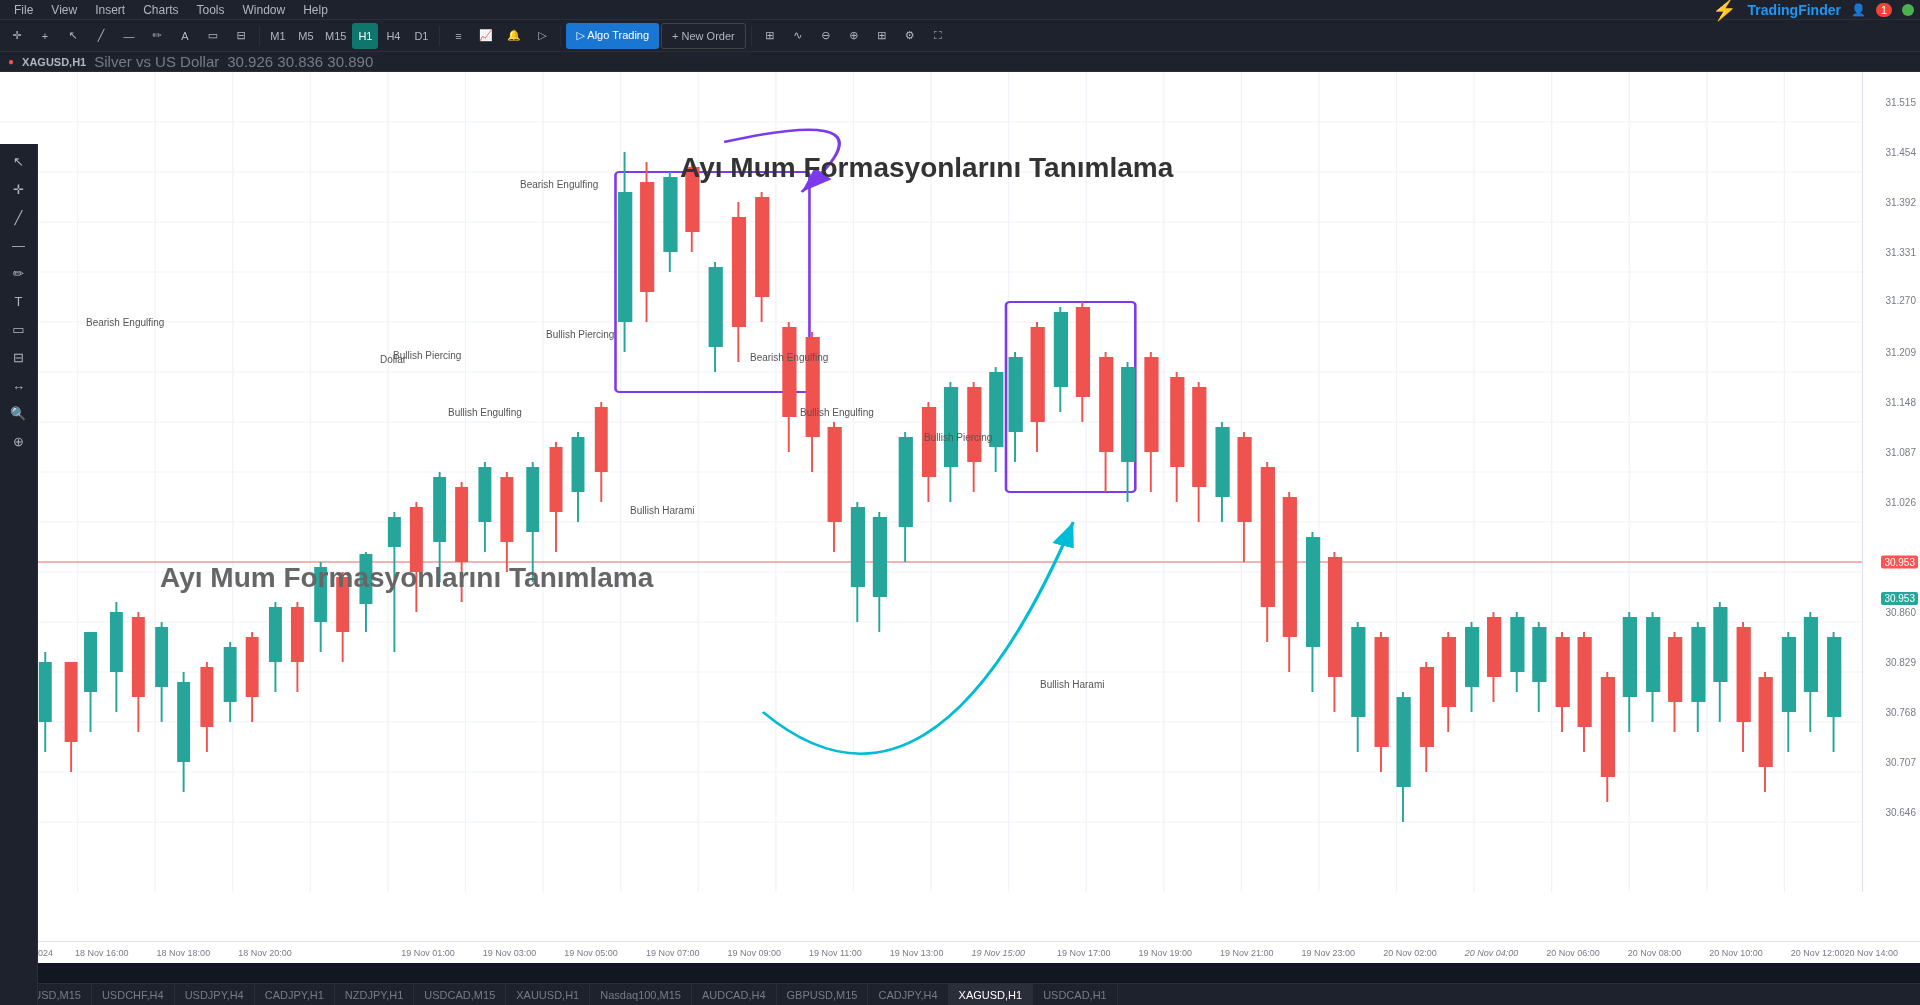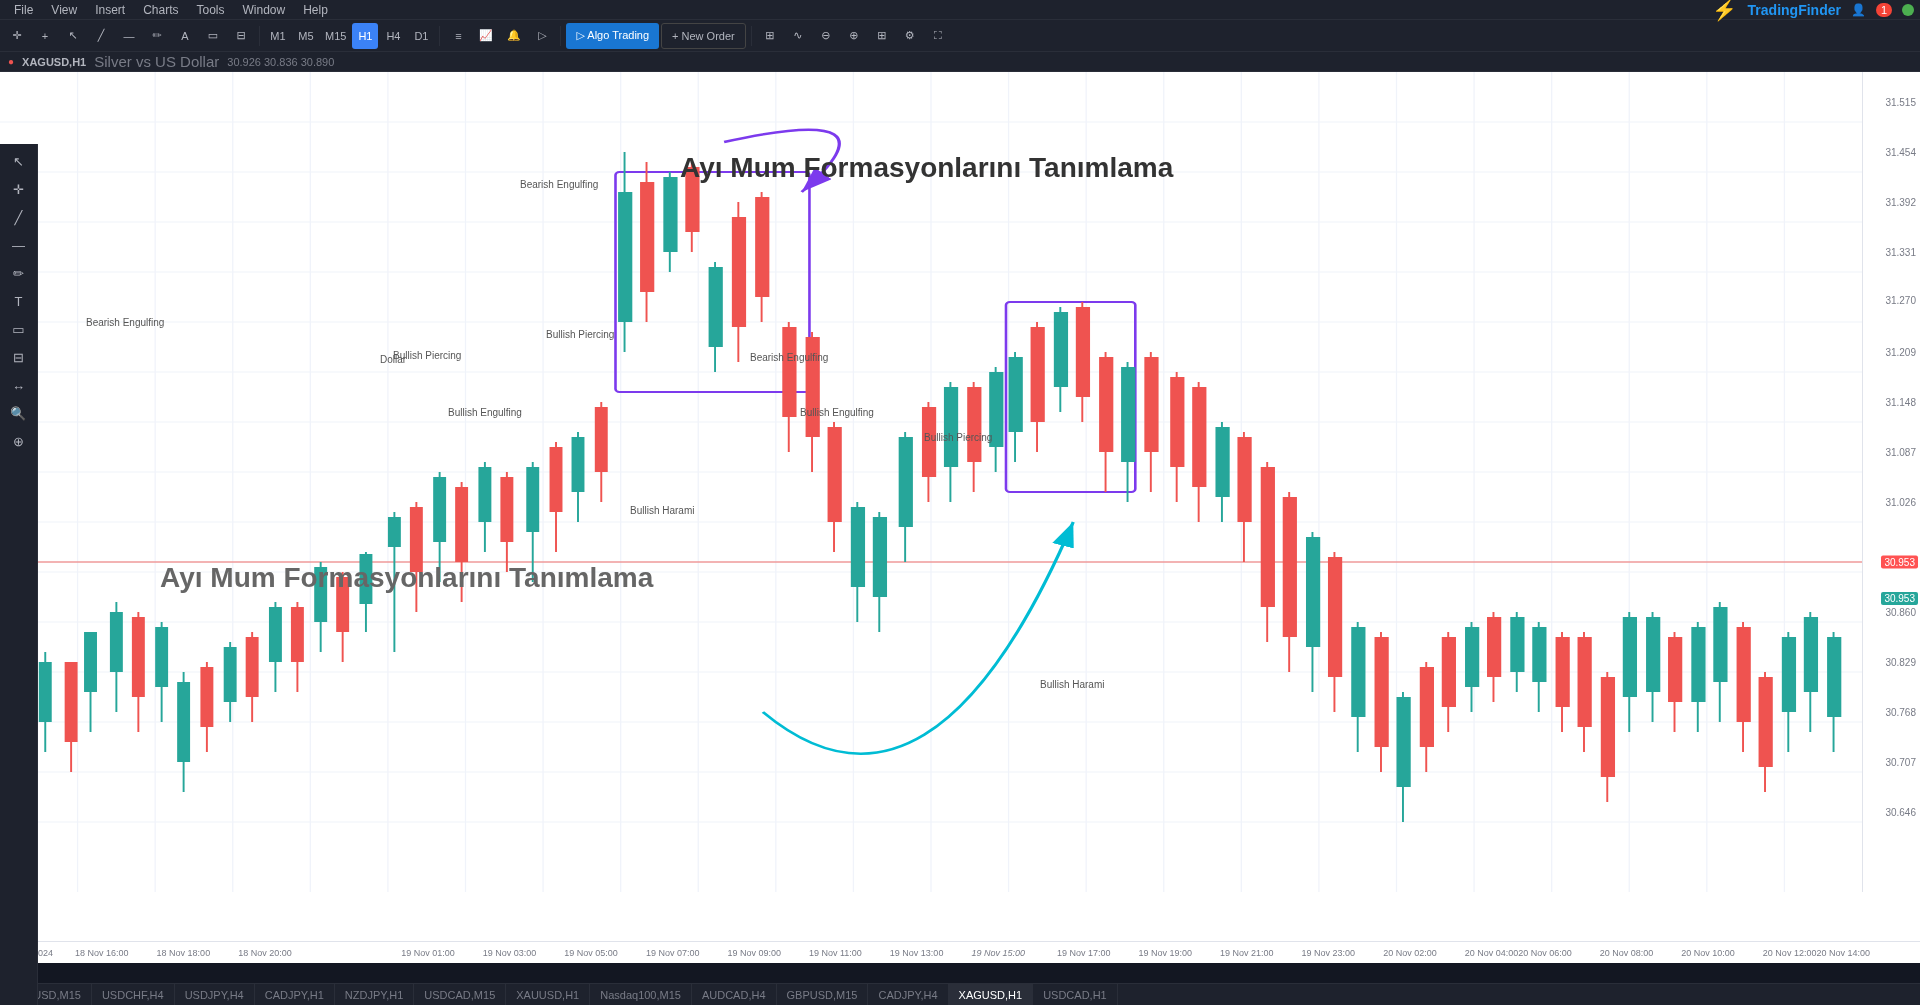--- a/index.html
+++ b/index.html
@@ -39,21 +39,21 @@
       border: none;
       color: #b2b5be;
       font-size: 11px;
       cursor: pointer;
       display: flex;
       align-items: center;
       justify-content: center;
       padding: 0 4px;
       border-radius: 3px;
     }
-    .toolbar-btn.active { background: #3b82f6; color: #fff; }
+    .toolbar-btn.active { background: #0f766e; color: #fff; }
     .toolbar-sep { width: 1px; height: 20px; background: #2a2e39; margin: 0 3px; }
 
     
     #symbol-bar {
       height: 20px;
       background: #1e222d;
       display: flex;
       align-items: center;
       padding: 0 8px;
       gap: 8px;
@@ -240,21 +240,21 @@
   <button class="toolbar-btn">⊕</button>
   <button class="toolbar-btn">⊞</button>
   <button class="toolbar-btn">⚙</button>
   <button class="toolbar-btn">⛶</button>
 </div>
 
 <div id="symbol-bar">
   <span style="color:#ef5350; font-size:10px;">●</span>
   <span style="color:#b2b5be; font-size:11px; font-weight:bold;">XAGUSD,H1</span>
   <span style="color:#787b86; font-size:15px;">Silver vs US Dollar</span>
-  <span style="color:#787b86; font-size:11px;">30.926  30.836  30.890</span>
+  <span style="color:#787b86; font-size:15px;">30.926  30.836  30.890</span>
 </div>
 
 <div id="main-layout">
 
   <div id="left-tools">
     <button class="tool-btn">↖</button>
     <button class="tool-btn">✛</button>
     <button class="tool-btn">╱</button>
     <button class="tool-btn">—</button>
     <button class="tool-btn">✏</button>
@@ -619,21 +619,21 @@
       <span class="time-label" style="margin-right:28px;">19 Nov 07:00</span>
       <span class="time-label" style="margin-right:28px;">19 Nov 09:00</span>
       <span class="time-label" style="margin-right:28px;">19 Nov 11:00</span>
       <span class="time-label" style="margin-right:28px;">19 Nov 13:00</span>
       <span class="time-label" style="margin-right:32px;font-style:italic;">19 Nov 15:00</span>
       <span class="time-label" style="margin-right:28px;">19 Nov 17:00</span>
       <span class="time-label" style="margin-right:28px;">19 Nov 19:00</span>
       <span class="time-label" style="margin-right:28px;">19 Nov 21:00</span>
       <span class="time-label" style="margin-right:28px;">19 Nov 23:00</span>
       <span class="time-label" style="margin-right:28px;">20 Nov 02:00</span>
-      <span class="time-label" style="">20 Nov 04:00</span>
+      <span class="time-label" style="margin-right:28px;font-style:italic;">20 Nov 04:00</span>
       <span class="time-label" style="margin-right:28px;">20 Nov 06:00</span>
       <span class="time-label" style="margin-right:28px;">20 Nov 08:00</span>
       <span class="time-label" style="margin-right:28px;">20 Nov 10:00</span>
       <span class="time-label" style="">20 Nov 12:00</span>
       <span class="time-label">20 Nov 14:00</span>
     </div>
 
   </div>
 </div>
 

